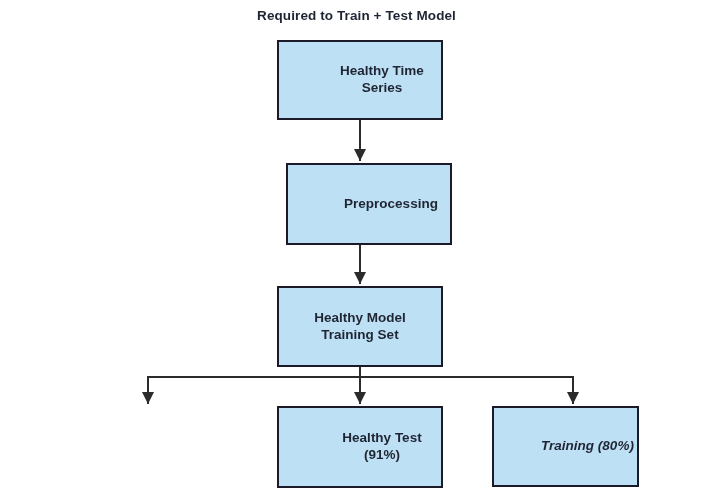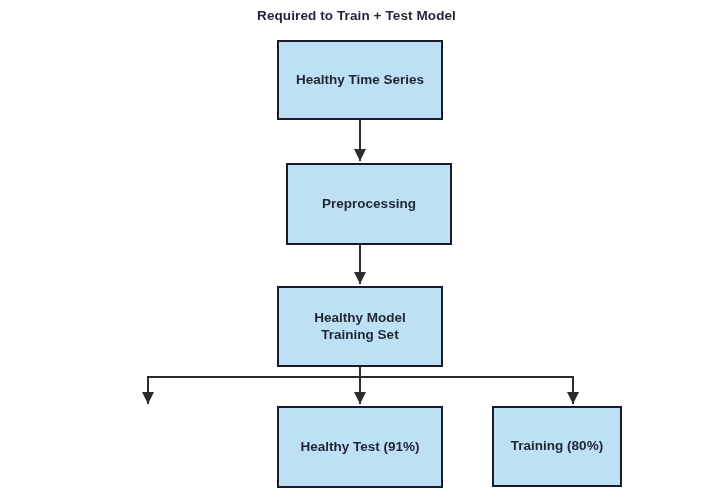--- a/index.html
+++ b/index.html
@@ -39,27 +39,28 @@
     background: var(--box-fill);
     border: 2px solid var(--box-border);
     display: flex;
     align-items: center;
     justify-content: center;
     text-align: center;
     font-size: 13.5px;
     font-weight: 700;
     color: var(--text);
     line-height: 1.25;
+    padding-left: 44px;
   }
   .node-healthy-time-series { left: 277px; top: 40px;  width: 166px; height: 80px; }
   .node-preprocessing       { left: 286px; top: 163px; width: 166px; height: 82px; }
   .node-training-set        { left: 277px; top: 286px; width: 166px; height: 81px; padding: 4px 28px; }
   .node-validation          { left: 67px;  top: 406px; width: 161px; height: 81px; }
   .node-healthy-test        { left: 277px; top: 406px; width: 166px; height: 82px; }
-  .node-training            { left: 492px; top: 406px; width: 130px; height: 81px; }
+  .node-training            { left: 492px; top: 406px; width: 147px; height: 81px; font-style: italic; }
   .edges {
     position: absolute;
     left: 0;
     top: 0;
     width: 707px;
     height: 502px;
     pointer-events: none;
   }
   .edge {
     stroke: var(--arrow);

